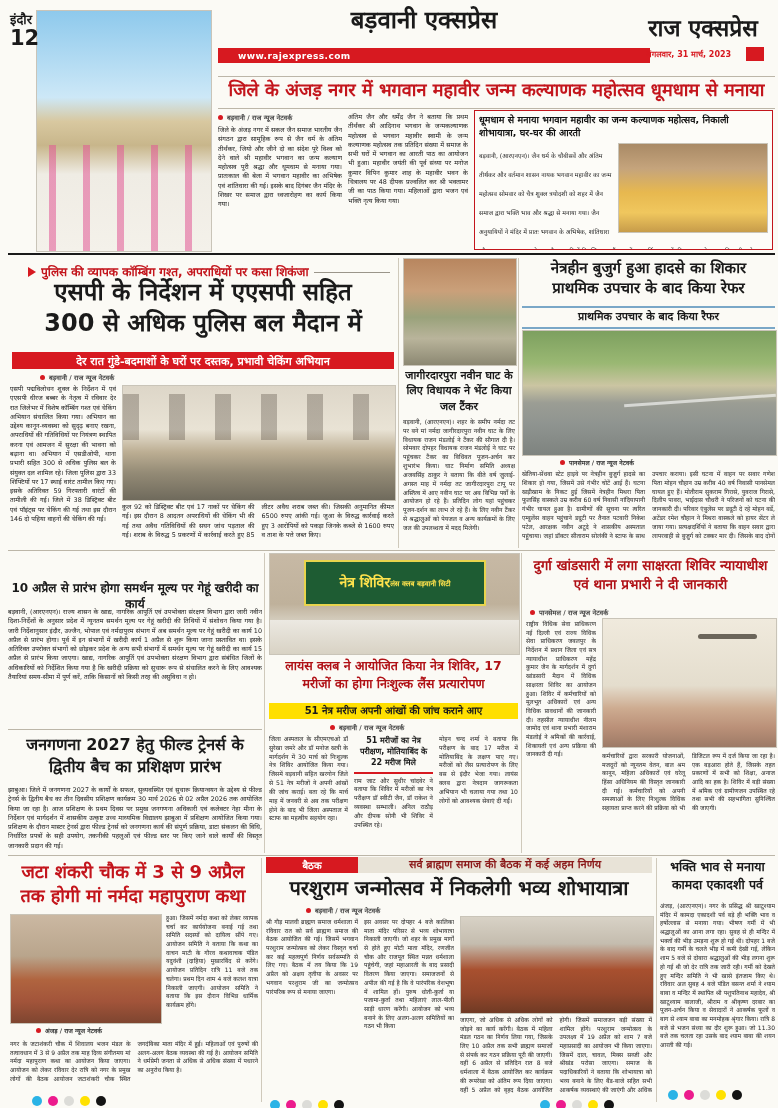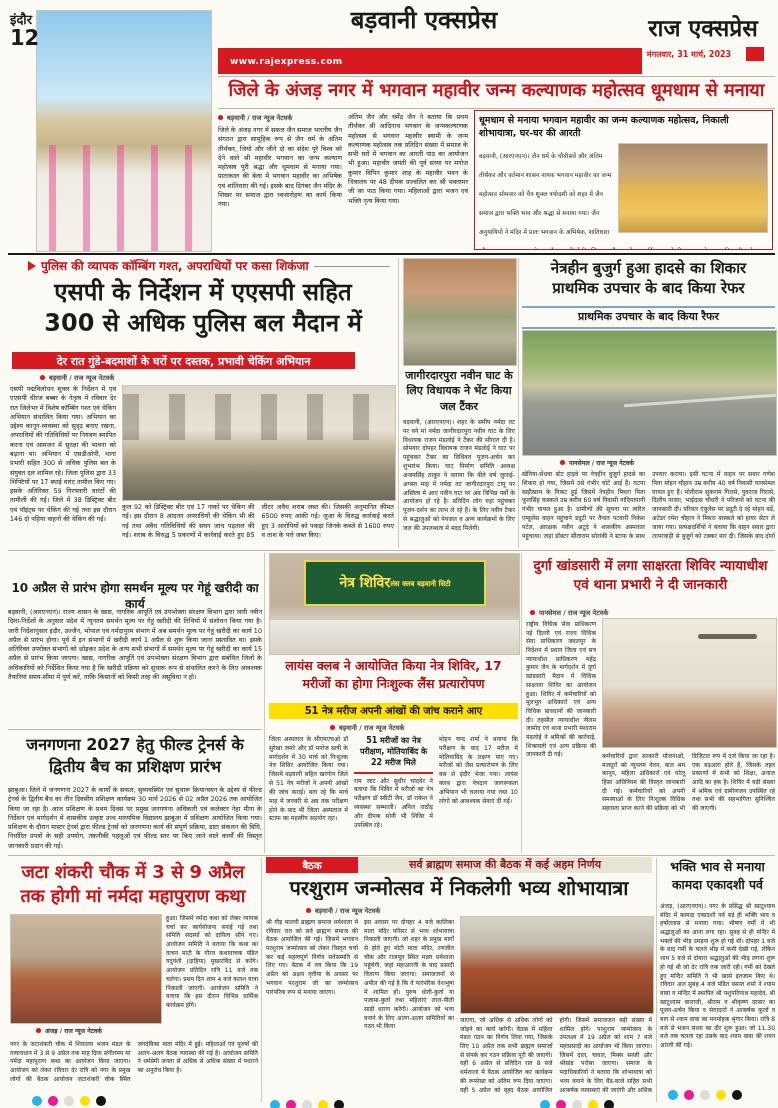--- a/index.html
+++ b/index.html
@@ -31,21 +31,21 @@
 
   <div class="abs" style="left:10px;top:10px;width:60px;z-index:5;">
     <div style="font-size:13px;font-weight:bold;">इंदौर</div>
     <div style="font-size:21px;font-weight:bold;line-height:1;">12</div>
   </div>
   <div class="photo" style="left:36px;top:10px;width:174px;height:240px;background:linear-gradient(180deg,#8ec9ec 0%,#cde8f7 36%,#d8c8a0 46%,#c8b68b 56%,#efece4 68%,#f4f1ea 100%);">
     <div class="abs" style="left:0;bottom:0;width:100%;height:44%;background:repeating-linear-gradient(90deg,rgba(236,243,244,.0) 0 12px,rgba(225,86,148,.55) 12px 19px,rgba(236,243,244,0) 19px 34px);"></div>
   </div>
 
   <div class="abs hl" style="left:222px;top:6px;width:404px;height:42px;font-size:24px;text-align:center;white-space:nowrap;">बड़वानी एक्सप्रेस</div>
-  <div class="abs redbar" style="left:218px;top:48px;width:412px;height:26px;justify-content:flex-start;padding-left:12px;font-size:9px;letter-spacing:.4px;">
+  <div class="abs redbar" style="left:218px;top:48px;width:412px;height:15px;justify-content:flex-start;padding-left:20px;font-size:9px;letter-spacing:.4px;">
     <span>www.rajexpress.com</span>
   </div>
   <div class="abs hl" style="left:636px;top:14px;width:134px;font-size:23px;text-align:center;white-space:nowrap;">राज एक्सप्रेस</div>
   <div class="abs" style="left:636px;top:48px;width:106px;font-size:8px;font-weight:bold;color:#d71920;text-align:center;white-space:nowrap;">मंगलवार, 31 मार्च, 2023</div>
   <div class="abs" style="left:746px;top:47px;width:18px;height:14px;background:#d71920;"></div>
 
   <div class="rule-lt" style="left:218px;top:76px;width:557px;height:1px;"></div>
   <div class="abs hl" style="left:218px;top:79px;width:557px;height:28px;font-size:18px;color:#c3151c;text-align:center;white-space:nowrap;">जिले के अंजड़ नगर में भगवान महावीर जन्म कल्याणक महोत्सव धूमधाम से मनाया</div>
   <div class="rule-lt" style="left:218px;top:108px;width:557px;height:1px;"></div>
 
@@ -62,30 +62,30 @@
     <div class="hl" style="font-size:9.5px;line-height:1.35;color:#111;">धूमधाम से मनाया भगवान महावीर का जन्म कल्याणक महोत्सव, निकाली शोभायात्रा, घर-घर की आरती</div>
     <div style="margin-top:3px;overflow:hidden;">
       <div class="photo" style="position:relative;float:right;width:148px;height:88px;margin:0 0 2px 4px;background:linear-gradient(180deg,#a98a66 0%,#c5a47c 28%,#e7b84f 55%,#f0c75e 78%,#c79c4a 100%);"></div>
       <span class="body-txt" style="font-size:6.2px;">बड़वानी, (आरएनएन)। जैन धर्म के चौबीसवें और अंतिम तीर्थंकर और वर्तमान शासन नायक भगवान महावीर का जन्म महोत्सव सोमवार को चैत्र शुक्ल त्रयोदशी को शहर में जैन समाज द्वारा भक्ति भाव और श्रद्धा से मनाया गया। जैन अनुयायियों ने मंदिर में प्रातः भगवान के अभिषेक, शांतिधारा और पूजन कर भगवान को रथ और पालकी में विराजित कर बैंड-बाजों पर धार्मिक भजनों की धुन पर शोभायात्रा निकाली। जो प्रमुख मार्गों से होते हुए जैन मंदिर पर समाप्त हुई। शोभायात्रा में समाज के बच्चे धर्म</span>
       
     </div>
   </div>
 
   <div class="rule" style="left:8px;top:253px;width:767px;height:2px;"></div>
 
-  <div class="abs kicker" style="left:28px;top:259px;width:362px;">
+  <div class="abs kicker" style="left:28px;top:265px;width:362px;">
     <span class="tri"></span>
     <span class="hl" style="font-size:12px;color:#c3151c;white-space:nowrap;">पुलिस की व्यापक कॉम्बिंग गश्त, अपराधियों पर कसा शिकंजा</span>
     <span class="kline"></span>
   </div>
   <div class="abs hl" style="left:10px;top:277px;width:386px;font-size:24px;line-height:1.3;text-align:center;">
     <div>एसपी के निर्देशन में एएसपी सहित</div>
     <div>300 से अधिक पुलिस बल मैदान में</div>
   </div>
-  <div class="abs redbar" style="left:12px;top:352px;width:343px;height:17px;font-size:11px;">
+  <div class="abs redbar" style="left:12px;top:352px;width:382px;height:17px;font-size:11px;">
     <span>देर रात गुंडे-बदमाशों के घरों पर दस्तक, प्रभावी चेकिंग अभियान</span>
   </div>
   <div class="abs byline" style="left:40px;top:373px;">
     <span class="dot"></span>
     <span>बड़वानी / राज न्यूज नेटवर्क</span>
   </div>
   <div class="abs body-txt" style="left:10px;top:385px;width:106px;height:161px;">एसपी पद्मविलोचन शुक्ल के निर्देशन में एवं एएसपी धीरज बब्बर के नेतृत्व में रविवार देर रात जिलेभर में विशेष कॉम्बिंग गश्त एवं चेकिंग अभियान संचालित किया गया। अभियान का उद्देश्य कानून-व्यवस्था को सुदृढ़ बनाए रखना, अपराधियों की गतिविधियों पर नियंत्रण स्थापित करना एवं आमजन में सुरक्षा की भावना को बढ़ाना था। अभियान में एसडीओपी, थाना प्रभारी सहित 300 से अधिक पुलिस बल के संयुक्त दल शामिल रहे। जिला पुलिस द्वारा 33 शिफ्टियों पर 17 स्थाई वारंट तामील किए गए। इसके अतिरिक्त 59 गिरफ्तारी वारंटों की तामीली की गई। जिले में 38 डिस्ट्रिक्ट बीट एवं पॉइंट्स पर चेकिंग की गई तथा इस दौरान 146 दो पहिया वाहनों की चेकिंग की गई।</div>
   <div class="photo" style="left:122px;top:385px;width:272px;height:114px;background:linear-gradient(180deg,#ddd6c8 0%,#e9e3d5 38%,#bcae93 58%,#948b76 76%,#6f6a5c 100%);">
     <div class="abs" style="left:0;top:8px;width:100%;height:46px;background:repeating-linear-gradient(90deg,rgba(64,54,44,.3) 0 16px,transparent 16px 46px);"></div>
   </div>

